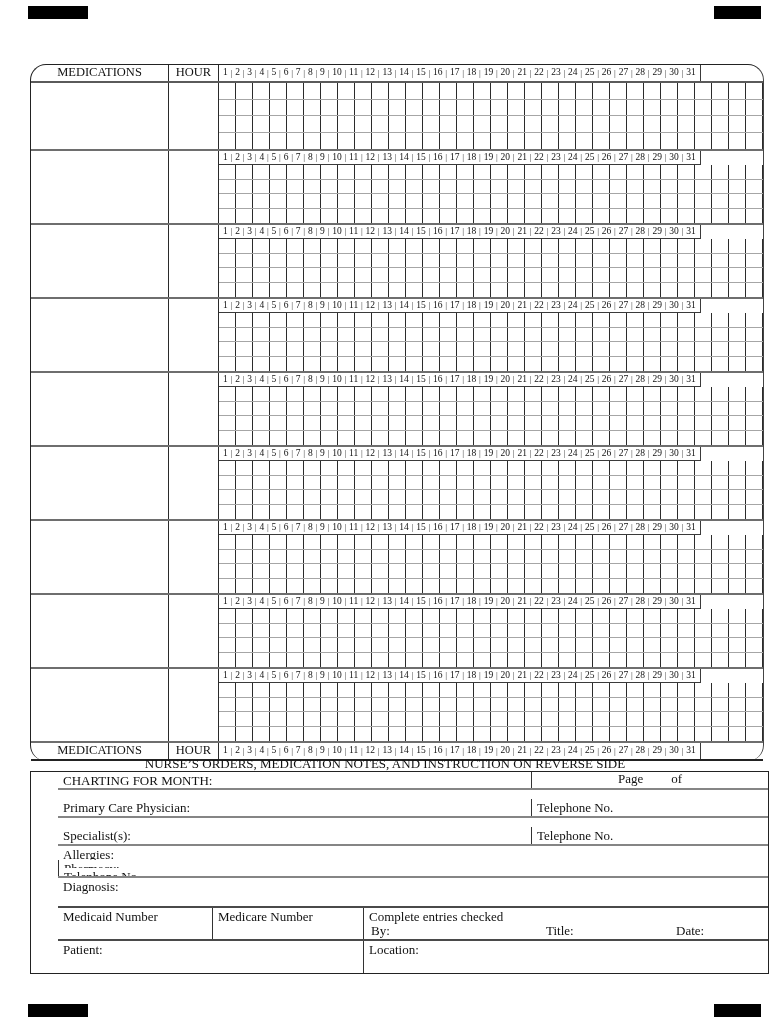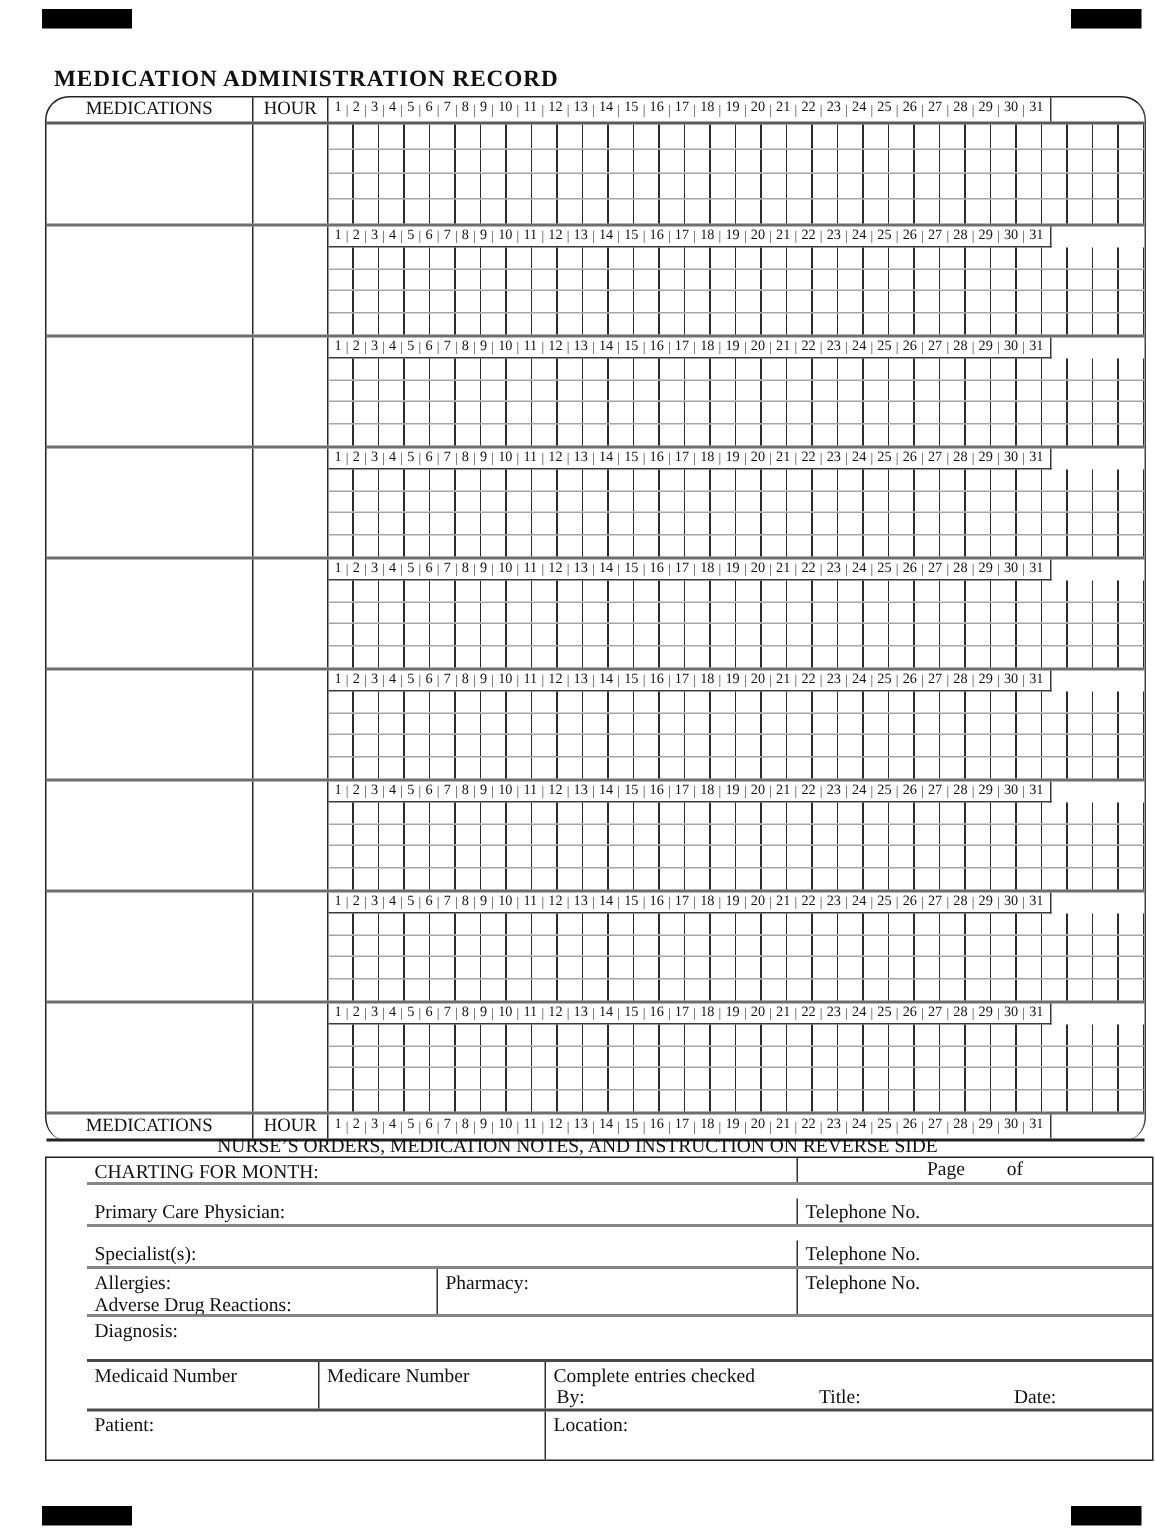--- a/index.html
+++ b/index.html
@@ -50,21 +50,21 @@
           font-size:13px;white-space:nowrap;}
 
   
   .info-form{position:absolute;left:30px;top:771px;width:710px;box-sizing:content-box;
              border:1.5px solid #222;font-size:13px;padding-left:27px;}
   .frow{display:flex;box-sizing:border-box;}
   .fcell{box-sizing:border-box;padding:1px 0 0 5px;overflow:hidden;}
   .vdiv{border-left:1px solid #333;}
   .r1{height:16px;}
   .r2,.r3{height:28px;border-top:2px solid #858585;align-items:flex-end;}
-  .r4{height:32px;border-top:2px solid #858585;}
+  .r4{height:32px;border-top:2px solid #858585;flex-direction:column;}
   .r5{height:30px;border-top:2px solid #858585;}
   .r6{height:33px;border-top:2px solid #4a4a4a;}
   .r7{height:34px;border-top:2px solid #4a4a4a;}
   .w-main{width:473px;}
   .w-tel{width:237px;}
   .pageof{display:flex;justify-content:center;gap:28px;padding:0;line-height:14px;}
   .r4 .c1{width:233px;}
   .r4 .c2{width:240px;}
   .r6 .c1{width:155px;border-right:1px solid #333;}
   .r6 .c2{width:151px;border-right:1px solid #333;}
@@ -77,21 +77,20 @@
 </head>
 <body>
 
 <div class="page">
 
   <div class="reg tl"></div>
   <div class="reg tr"></div>
   <div class="reg bl"></div>
   <div class="reg br"></div>
 
-  <h1 class="title">MEDICATION ADMINISTRATION RECORD</h1>
 
   <div class="mar-table">
     <div class="hdr-row">
       <div class="med-head">MEDICATIONS</div>
       <div class="hour-head">HOUR</div>
       <div class="strip-area">
         <div class="strip">
             <span class="num">1</span>
             <span class="pipe">|</span>
             <span class="num">2</span>

